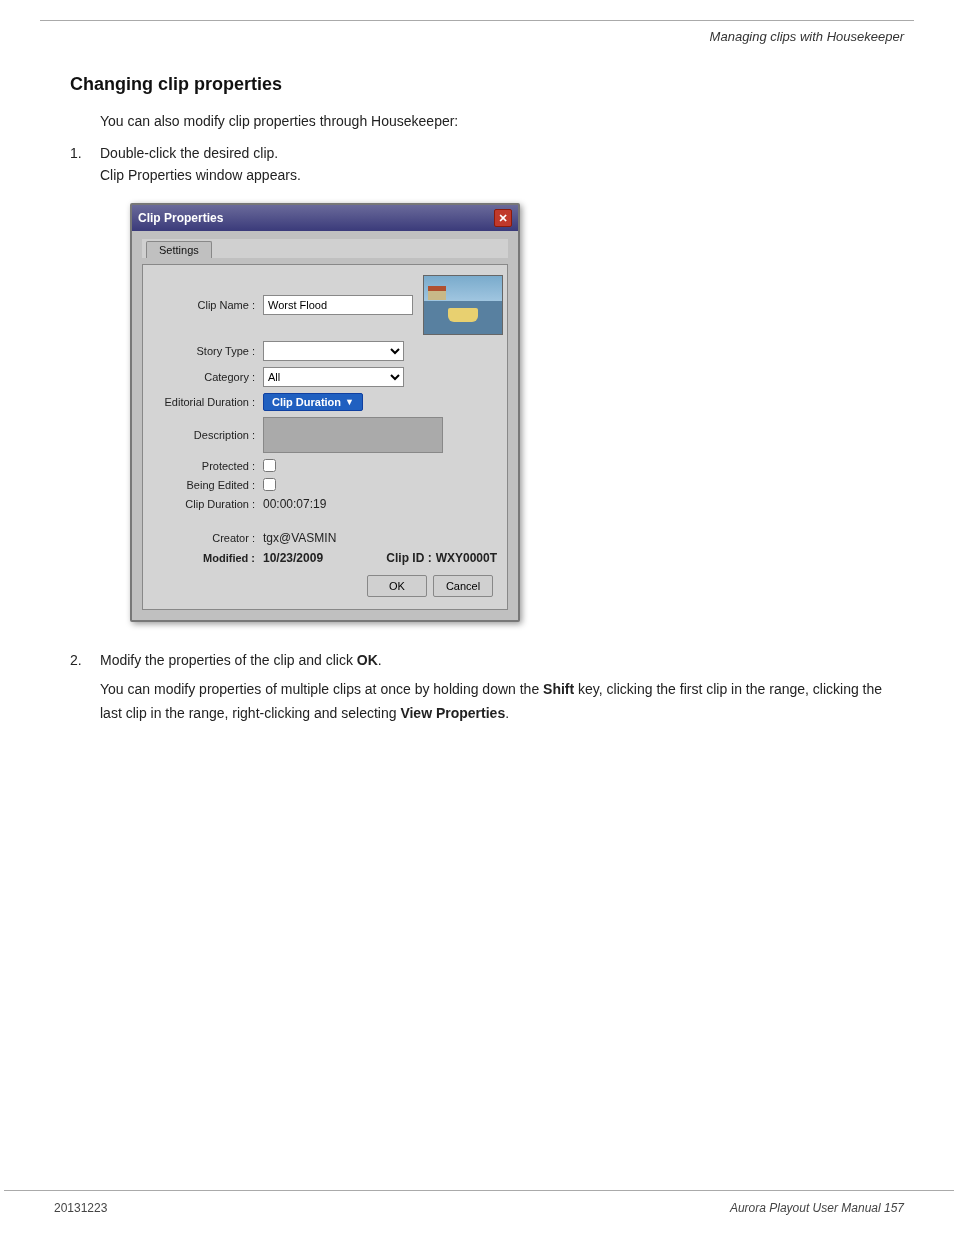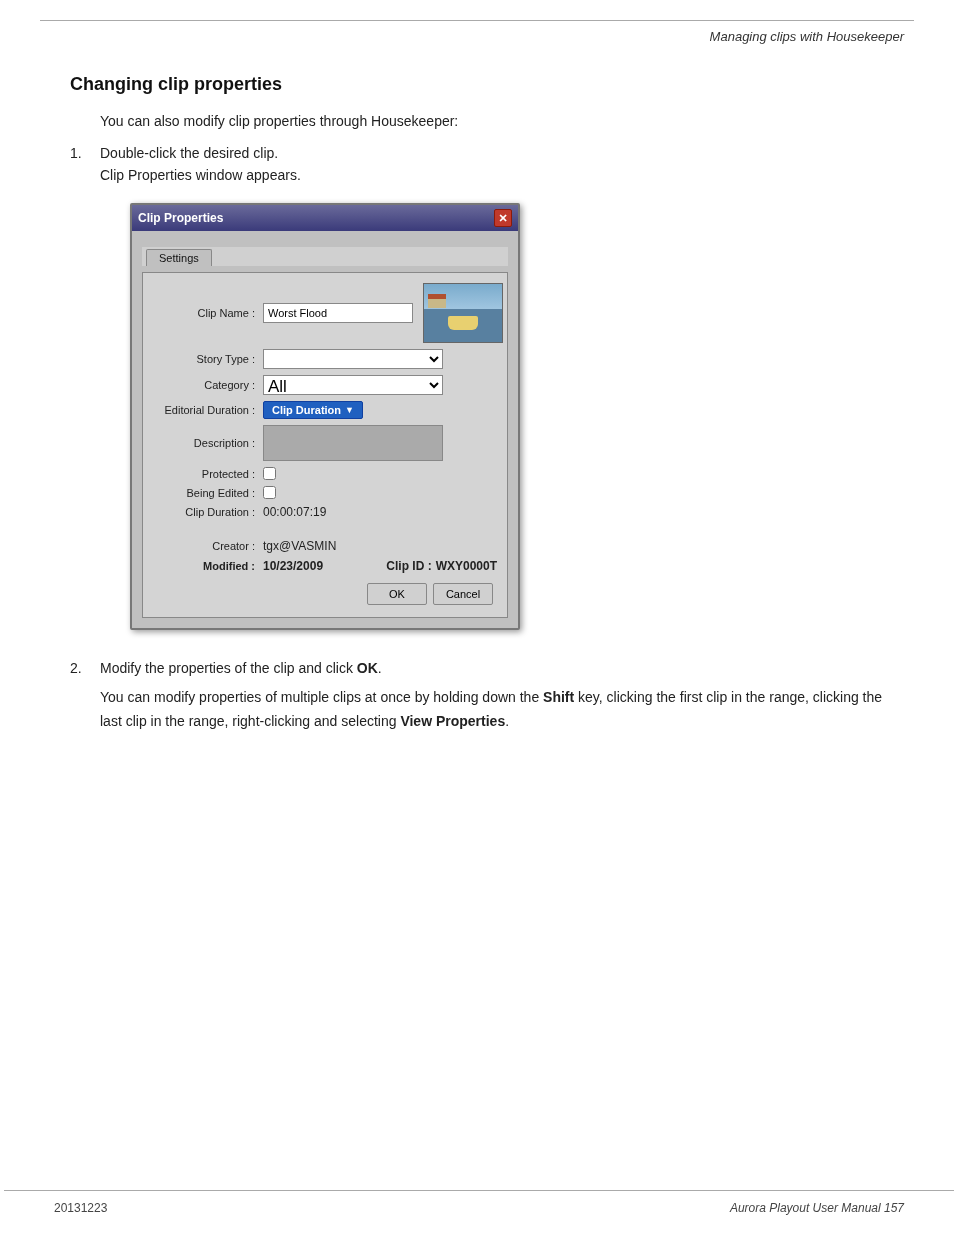--- a/index.html
+++ b/index.html
@@ -93,21 +93,21 @@
       display: flex;
       align-items: center;
       justify-content: center;
       color: #fff;
       font-size: 11px;
       font-weight: bold;
       cursor: pointer;
     }
 
     .dialog-body {
-      padding: 16px 10px 10px 10px;
+      padding: 8px 10px 10px 10px;
     }
 
     .dialog-tab-bar {
       background: #d0d0d0;
       padding: 2px 0 0 4px;
       margin-bottom: 6px;
     }
 
     .dialog-tab {
       display: inline-block;
@@ -143,25 +143,25 @@
     .text-input {
       width: 150px;
       height: 20px;
       background: #fff;
       border: 1px solid #888;
       padding: 1px 4px;
       font-size: 11px;
     }
 
     .select-input {
-      width: 180px;
+      width: 141px;
       height: 20px;
       background: #fff;
       border: 1px solid #888;
-      font-size: 17px;
+      font-size: 11px;
     }
 
     .description-input {
       width: 180px;
       height: 36px;
       background: #aaa;
       border: 1px solid #888;
       resize: none;
       font-size: 11px;
     }

